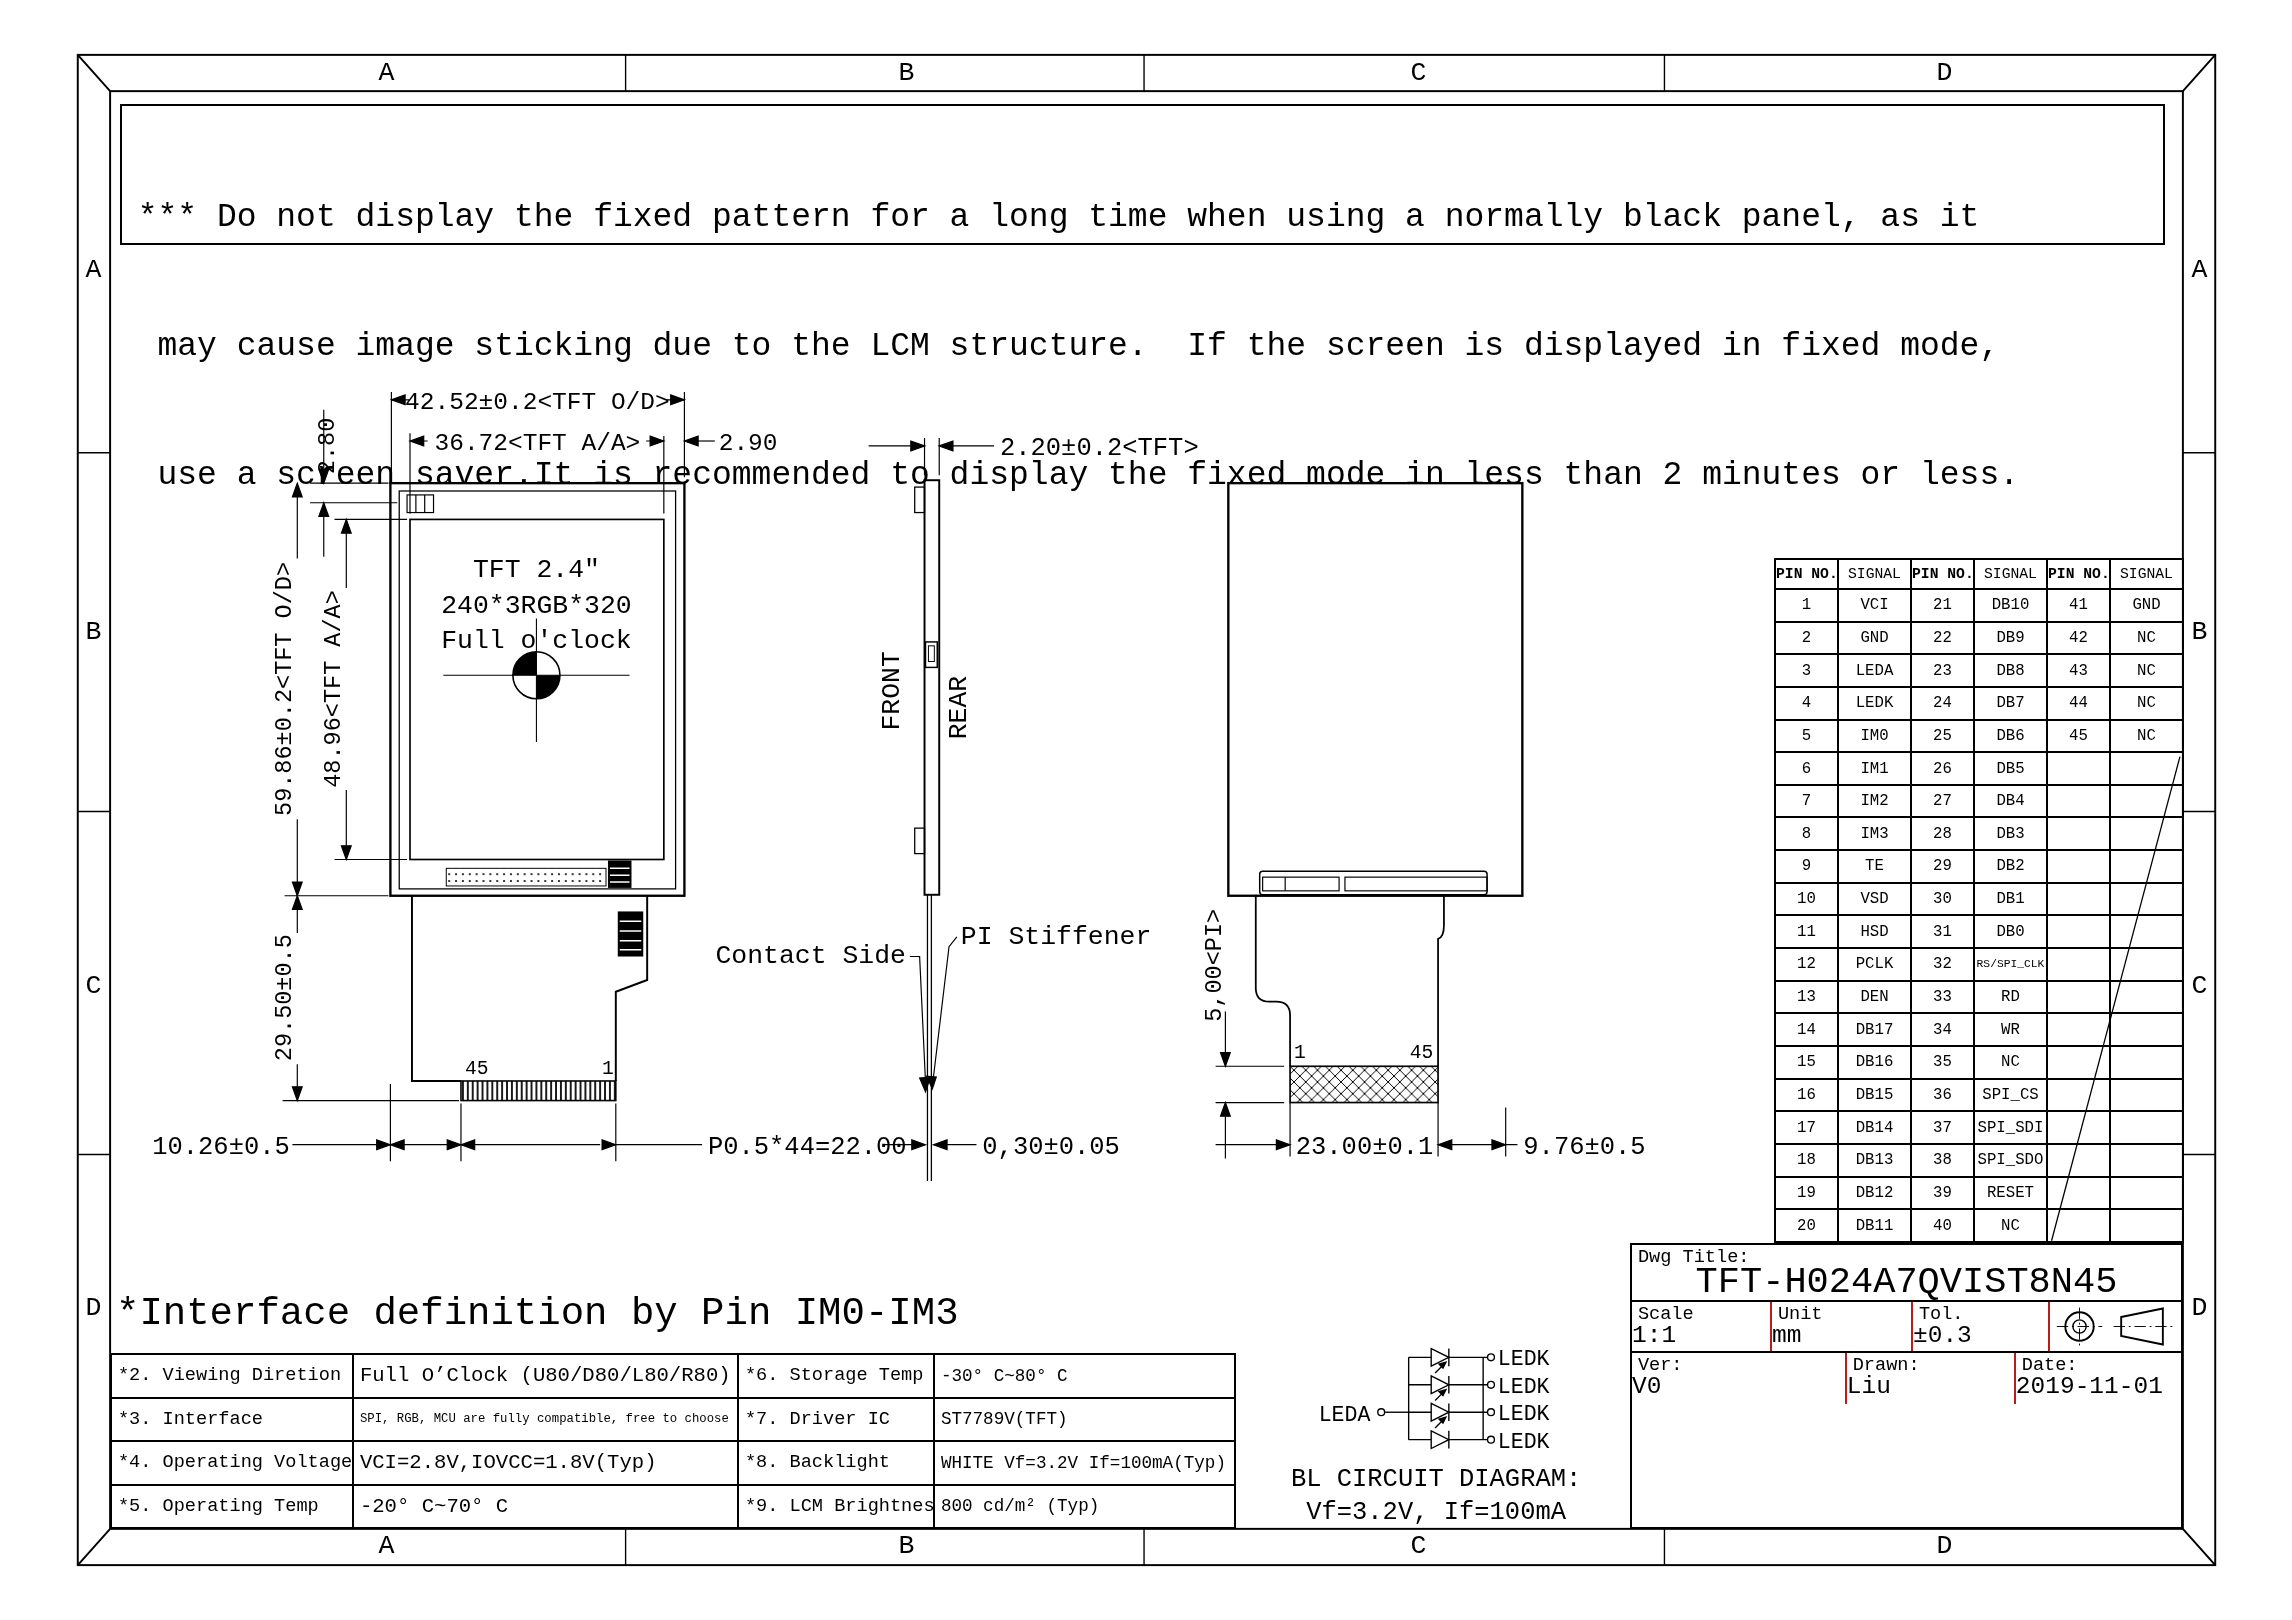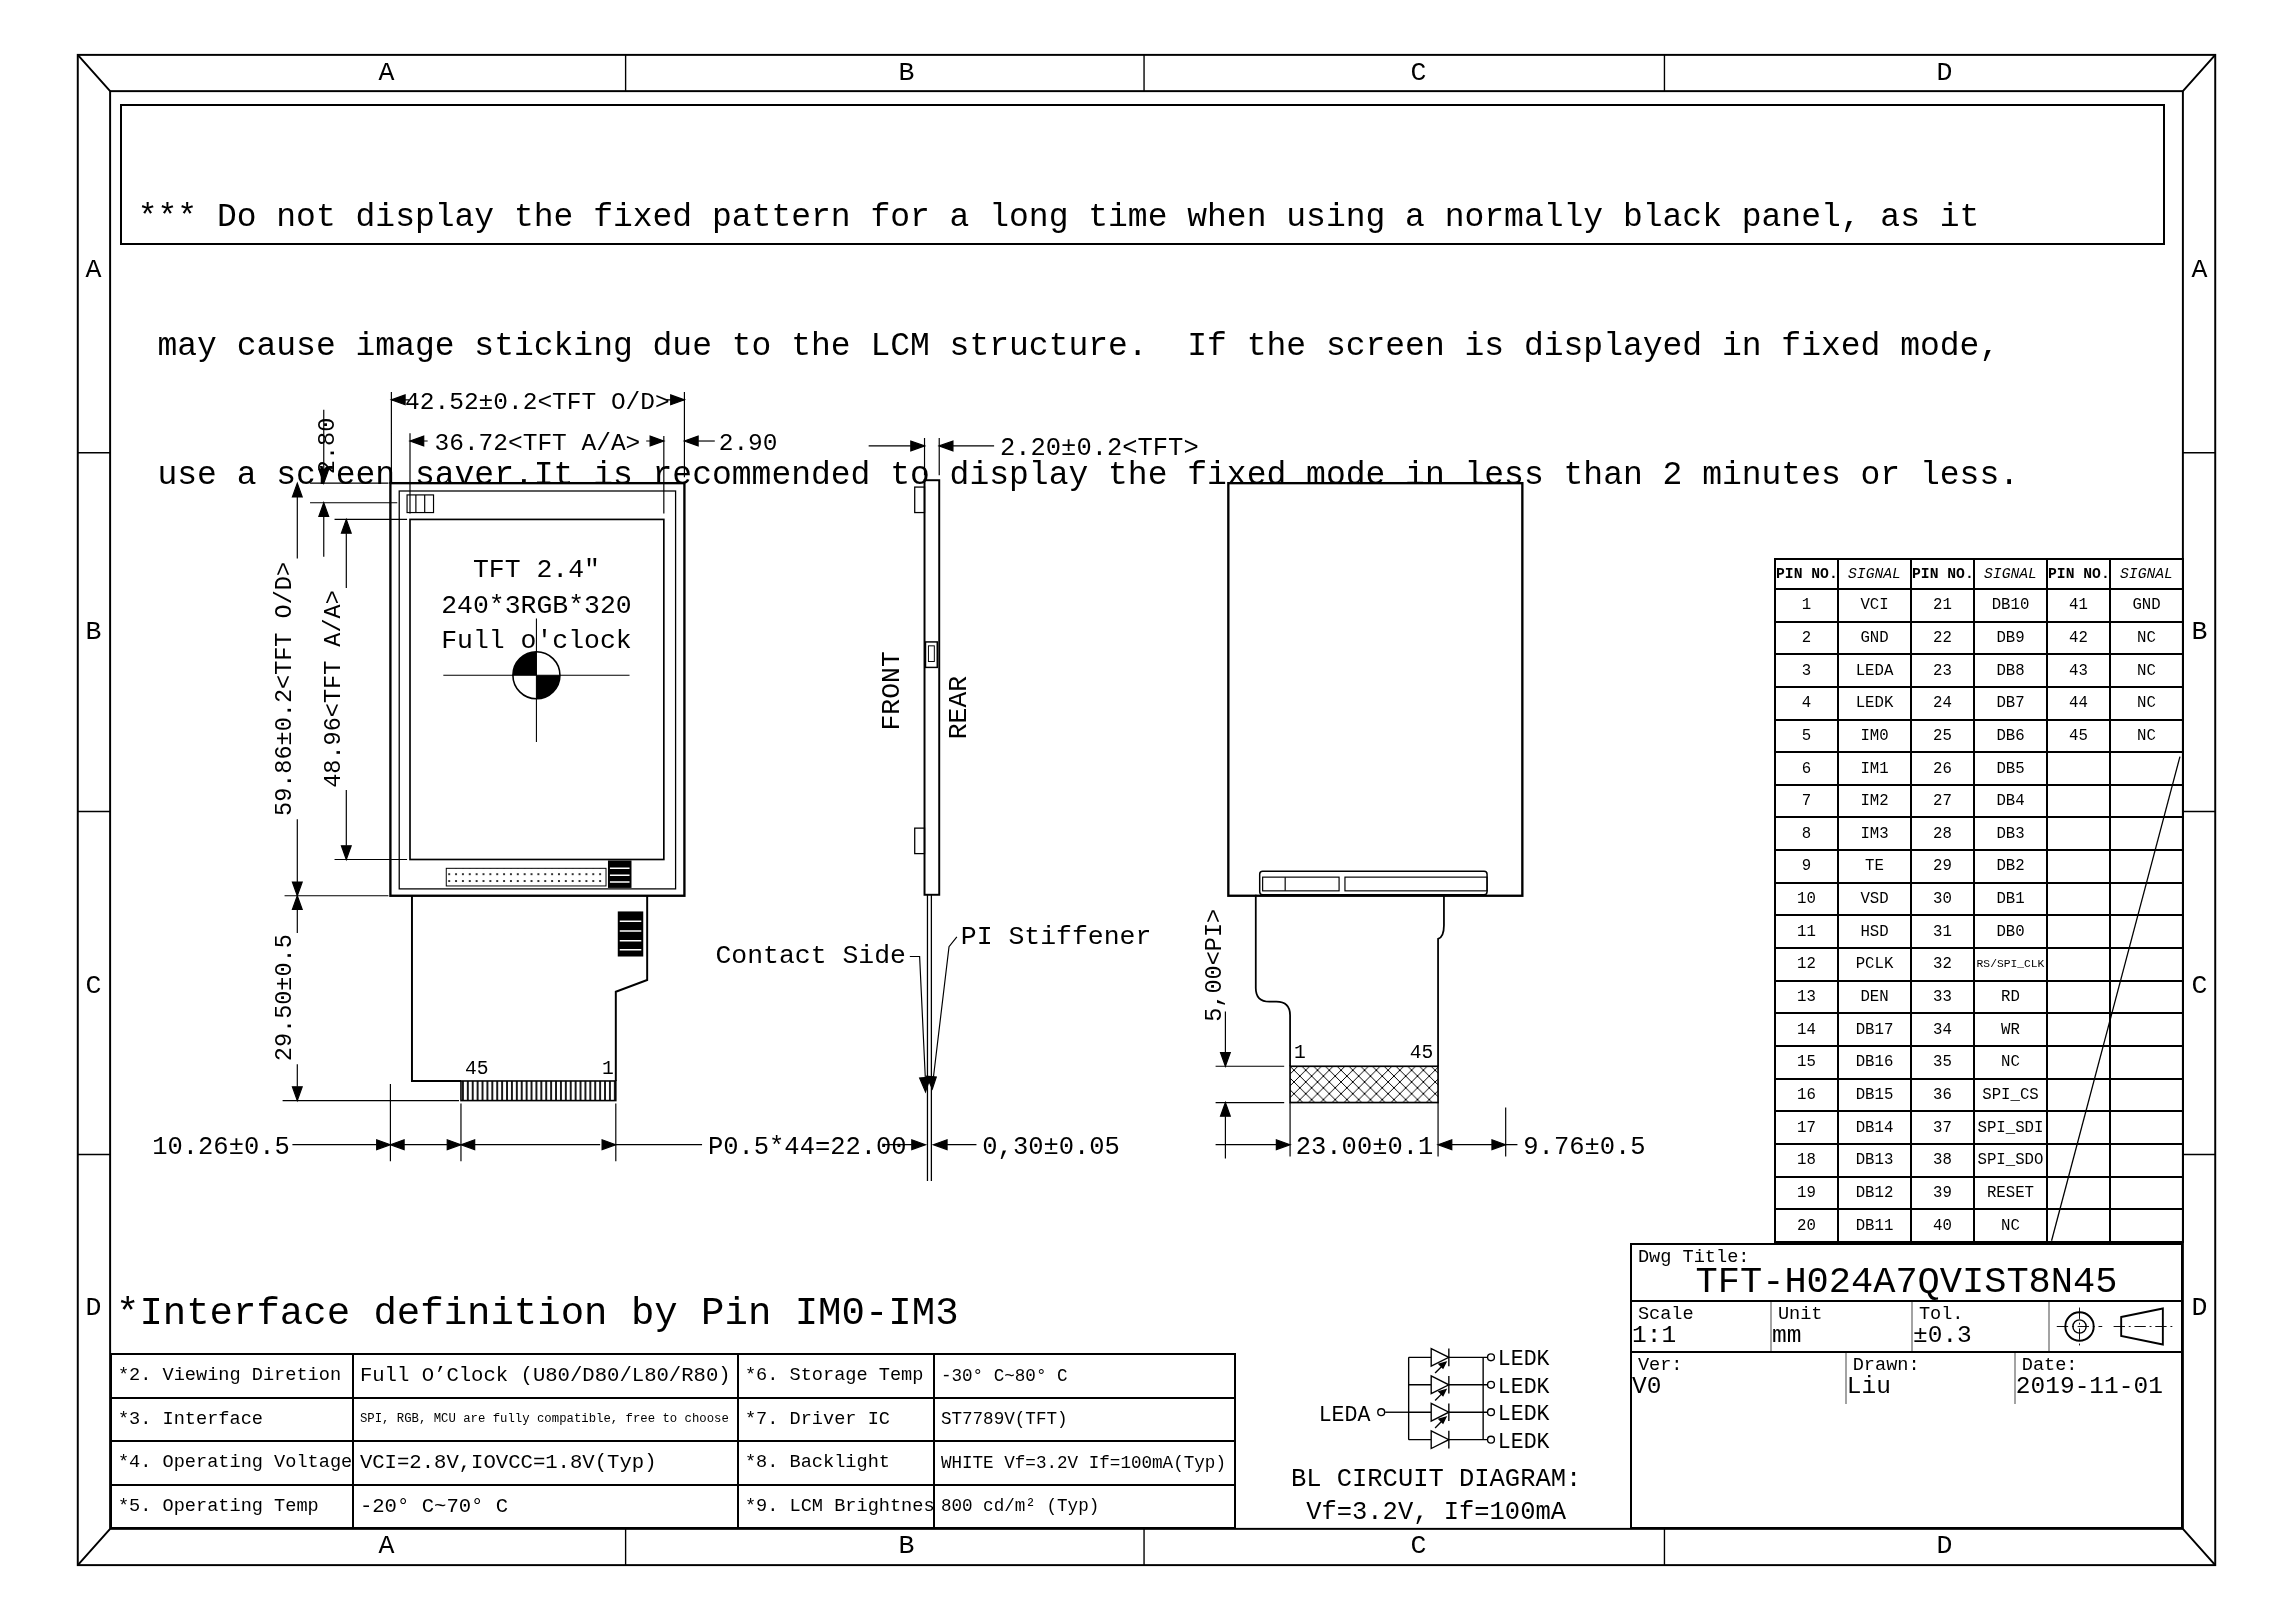--- a/index.html
+++ b/index.html
@@ -20,33 +20,33 @@
   td,th{border:2px solid #000;overflow:hidden;white-space:nowrap;}
   
   #if-tbl{position:absolute;left:110px;top:1353px;width:1124px;height:176px;border:2.5px solid #000;}
   #if-tbl td{height:35px;padding:0 5.9px;font-size:18.6px;}
   #if-tbl td.val{font-size:20.6px;}
   #if-tbl td.val2{font-size:17.6px;}
   #if-tbl td.small{font-size:12.3px;}
   
   #pin-tbl{position:absolute;left:1774px;top:558px;width:406px;height:685px;border:2.5px solid #000;background:transparent;}
   #pin-tbl th{font-size:14.7px;height:30px;}
-  #pin-tbl th.sig{font-weight:normal;font-style:italic;}
+  #pin-tbl th.sig{font-weight:normal;}
   #pin-tbl td{font-size:15.7px;text-align:center;height:30px;background:transparent;}
   
   #tblock{position:absolute;left:1630px;top:1243px;width:553px;height:286px;border:2.5px solid #000;background:#fff;}
   .tb-row{position:relative;border-bottom:2px solid #000;}
   .tb-logo{height:125px;display:flex;align-items:center;justify-content:center;gap:13.7px;}
   .brand{font-family:var(--brand-font);font-weight:900;font-size:57px;letter-spacing:6.9px;}
   .tb-title{height:57px;}
   .tb-lab{position:absolute;left:5.9px;top:2px;font-size:18.6px;}
   .tb-val-big{text-align:center;font-size:37px;padding-top:15.7px;}
   .tb-cells{display:flex;height:51px;}
   .tb-cells:last-child{border-bottom:none;}
-  .tb-cell{position:relative;border-right:2px solid #a3a3a3;height:100%;}
+  .tb-cell{position:relative;border-right:2px solid #b91c1c;height:100%;}
   .tb-cell:last-child{border-right:none;}
   .tb-val{text-align:left;font-size:24.5px;padding-top:19.6px;}
   .sym-wrap{display:flex;align-items:center;justify-content:center;height:100%;}
 </style>
 </head>
 <body>
 
 <div id="sheet">
 
 <svg id="linework" width="2293" height="1620" viewBox="0 0 2339 1653">

